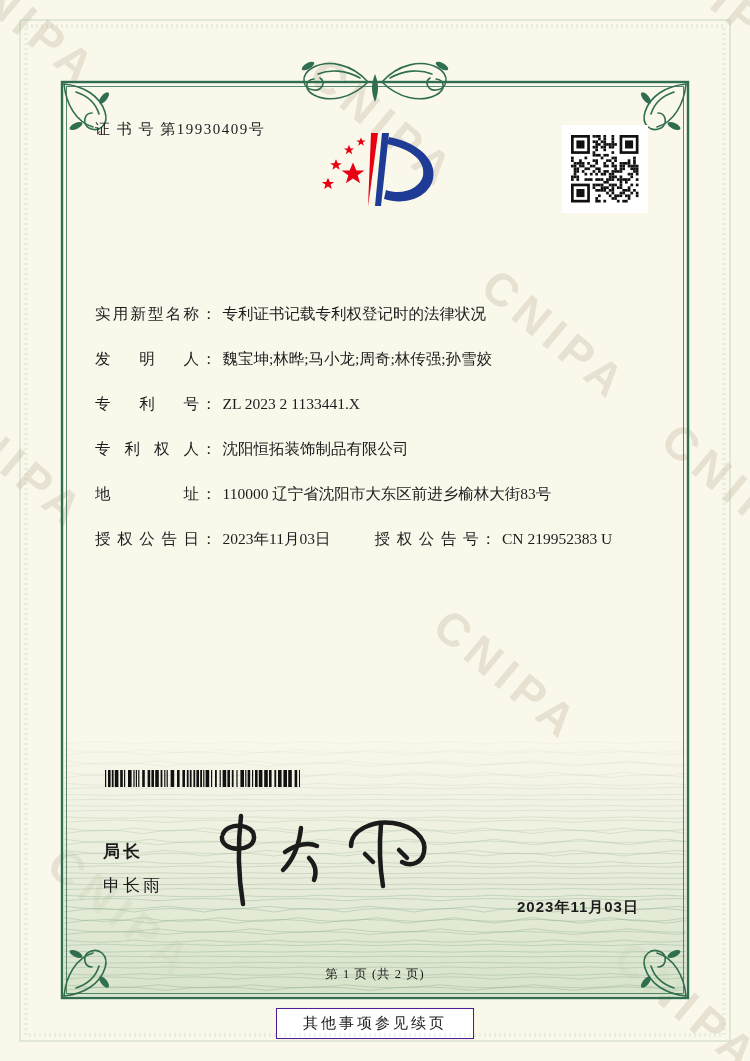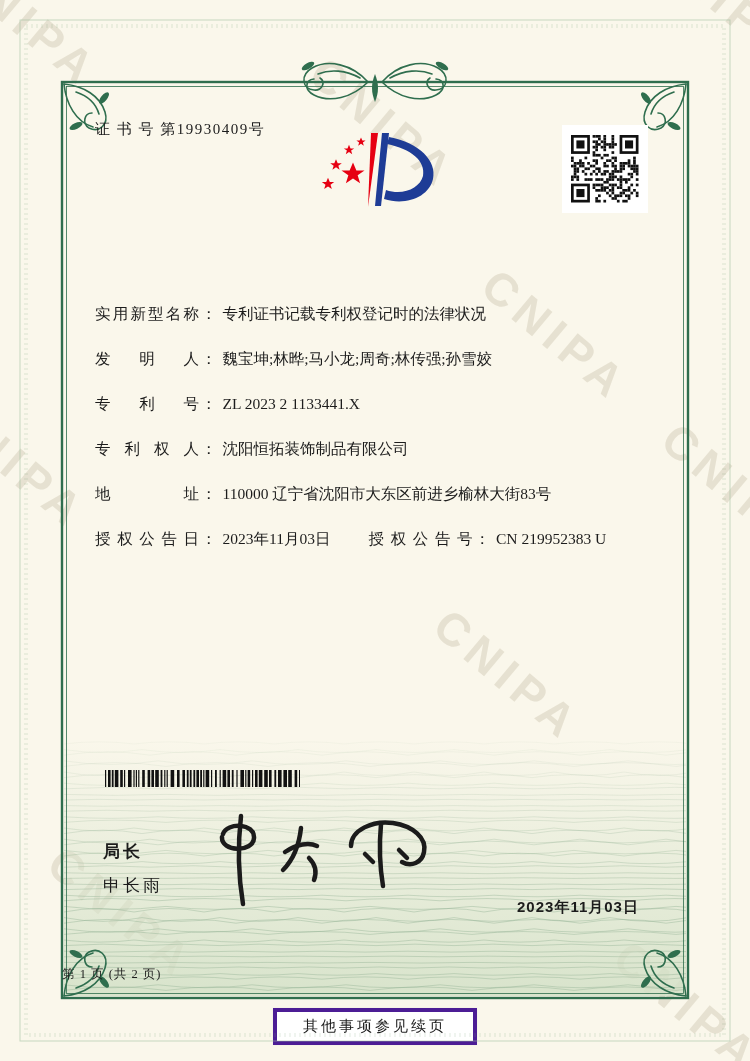--- a/index.html
+++ b/index.html
@@ -36,35 +36,35 @@
   .qr-patch{position:absolute;left:562px;top:125px;width:86px;height:88px;background:#ffffff;
     display:flex;align-items:center;justify-content:center;}
   .title{position:absolute;left:62px;top:231px;width:626px;margin:0;text-align:center;
     font-size:35px;font-weight:bold;letter-spacing:7px;}
   .fields{position:absolute;left:95px;top:303px;width:570px;font-size:15.5px;}
   .frow{height:45px;line-height:22px;white-space:nowrap;}
   .flabel{display:inline-block;width:104px;text-align:justify;text-align-last:justify;vertical-align:top;}
   .colon{display:inline-block;margin:0 6px 0 2px;vertical-align:top;}
   .fvalue{vertical-align:top;}
   .fvalue-fixed{display:inline-block;width:146px;vertical-align:top;}
-  .flabel2{display:inline-block;width:104px;text-align:justify;text-align-last:justify;vertical-align:top;margin-left:0;}
+  .flabel2{display:inline-block;width:104px;text-align:justify;text-align-last:justify;vertical-align:top;margin-left:6px;}
   .para{position:absolute;left:95px;width:567px;font-size:14.5px;line-height:21px;
     text-indent:2em;letter-spacing:0.6px;text-align:justify;}
   .para1{top:608px;} .para2{top:676px;}
   .barcode-wrap{position:absolute;left:105px;top:770px;}
   .sig-title{position:absolute;left:103px;top:840px;font-family:"Liberation Sans","DejaVu Sans",sans-serif;
     font-size:17px;font-weight:600;letter-spacing:3px;}
   .sig-name{position:absolute;left:103px;top:874px;font-family:"Liberation Sans","DejaVu Sans",sans-serif;
     font-size:17px;font-weight:400;letter-spacing:3px;}
   .signature{position:absolute;left:205px;top:806px;}
   .grant-date{position:absolute;left:498px;top:898px;width:160px;text-align:center;
     font-family:"Liberation Sans","DejaVu Sans",sans-serif;font-size:15px;font-weight:600;letter-spacing:1px;}
-  .page-no{position:absolute;left:62px;top:966px;width:626px;text-align:left;font-size:12.5px;letter-spacing:1px;}
+  .page-no{position:absolute;left:62px;top:966px;width:626px;text-align:center;font-size:12.5px;letter-spacing:1px;}
   .continuation{position:absolute;left:50%;top:1008px;transform:translateX(-50%);
-    background:#ffffff;border:4px solid #4c1d95;padding:5px 26px;
+    background:#ffffff;border:1px solid #4c1d95;padding:5px 26px;
     font-size:15px;letter-spacing:3px;white-space:nowrap;box-shadow:0 0 2px rgba(0,0,0,0.05);}
 </style>
 </head>
 <body>
 
 <div class="page">
 
   <span class="wm wm1">CNIPA</span>
   <span class="wm wm2">CNIPA</span>
   <span class="wm wm3">CNIPA</span>

